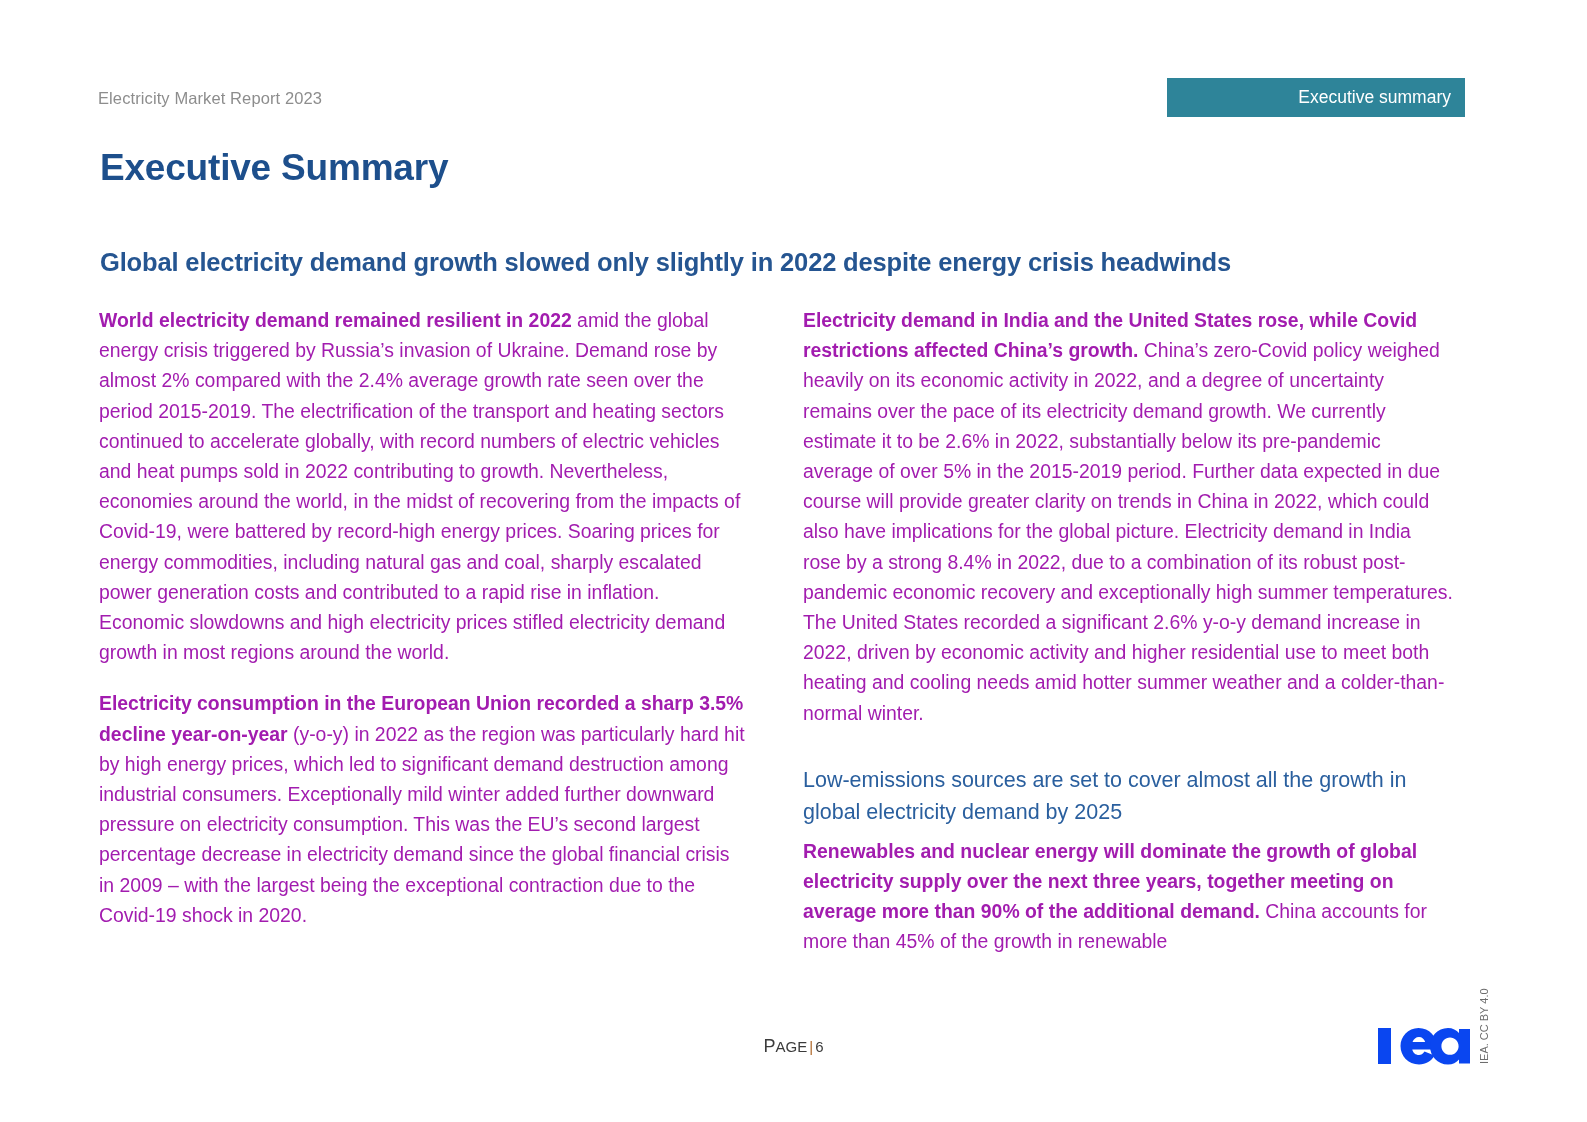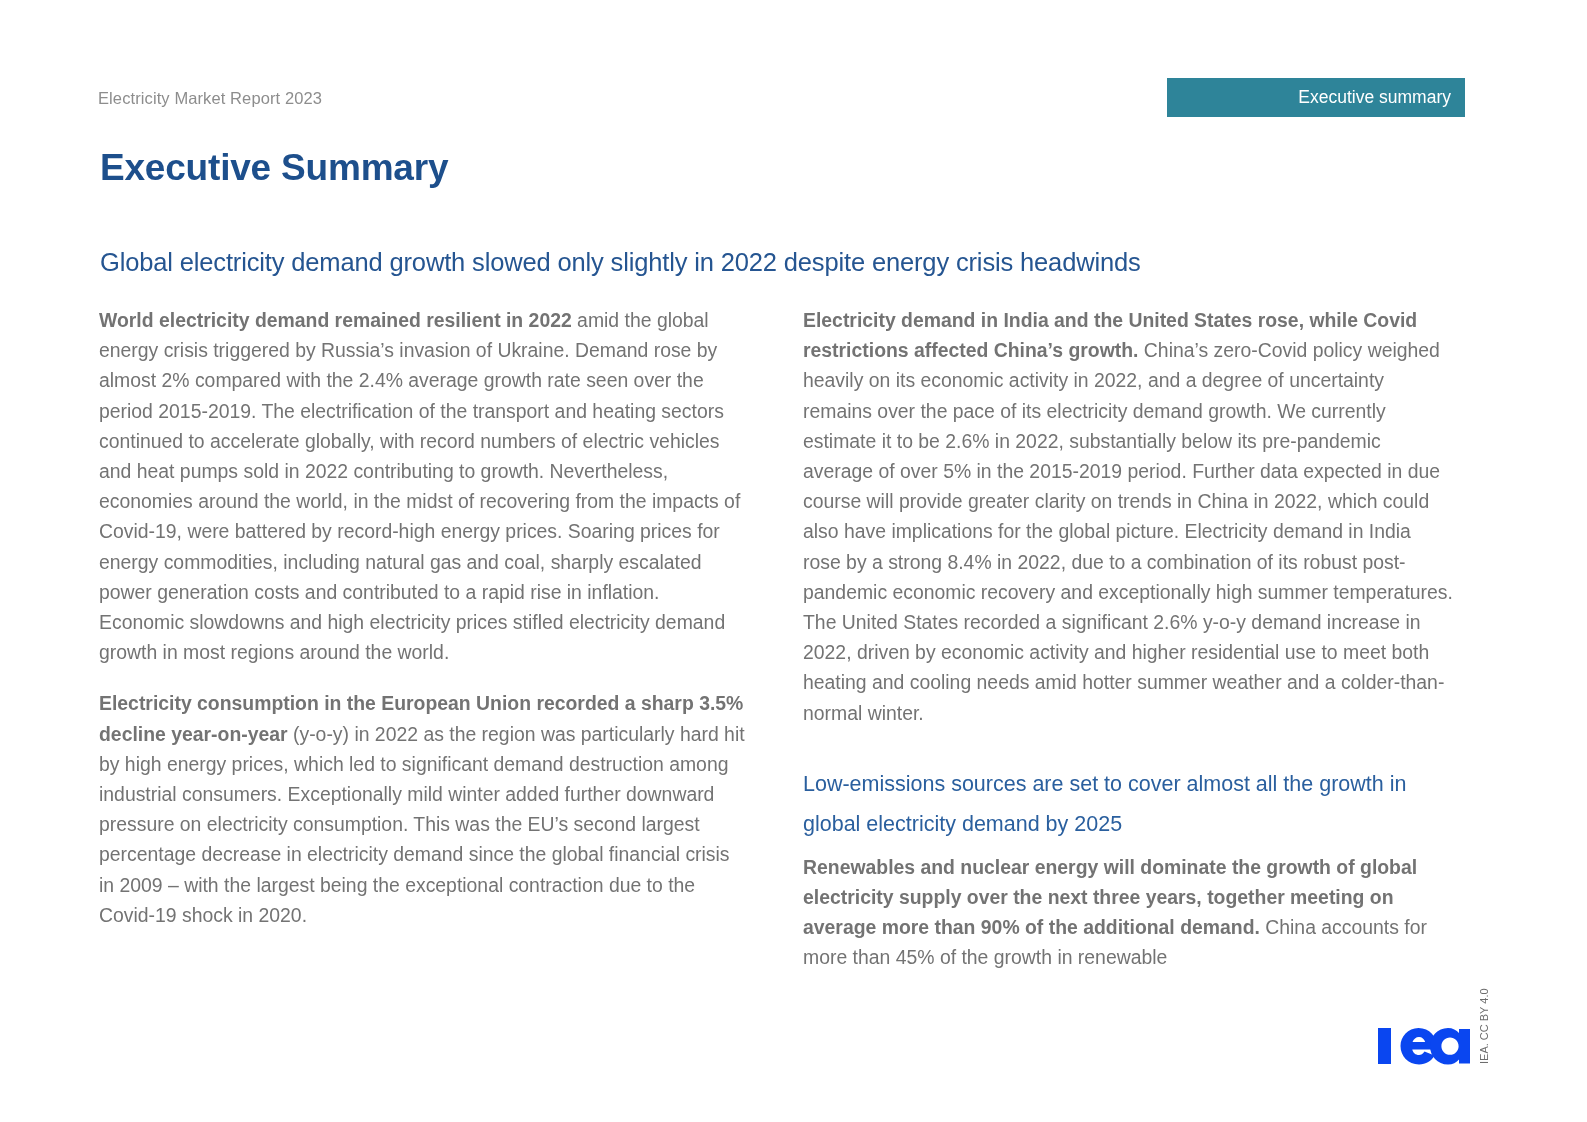--- a/index.html
+++ b/index.html
@@ -59,21 +59,21 @@
     color: #1d4f8c;
     letter-spacing: -0.2px;
   }
 
   .section-heading {
     position: absolute;
     left: 100px;
     top: 248px;
     width: 1380px;
     font-size: 25.5px;
-    font-weight: normal;
+    font-weight: bold;
     color: #255591;
     letter-spacing: -0.15px;
     white-space: nowrap;
   }
 
   
   .columns {
     position: absolute;
     left: 0;
     top: 305px;
@@ -86,27 +86,27 @@
     width: 650px;
   }
   .col-left  { left: 99px; }
   .col-right { left: 803px; }
 
   .para {
     font-size: 19.4px;
     line-height: 30.2px;
     margin: 0 0 21px 0;
     text-align: left;
-    color: #737373;
+    color: #a21caf;
   }
   .para b { font-weight: bold; }
 
   .sub-heading {
     font-size: 21.5px;
-    line-height: 40px;
+    line-height: 32px;
     color: #2a5f9e;
     margin: 36px 0 8px 0;
     font-weight: normal;
   }
 
   .para.tight { margin-bottom: 8px; }
 
   
   .footer-page {
     position: absolute;
@@ -176,20 +176,23 @@
         <b>Electricity demand in India and the United States rose, while Covid restrictions affected China’s growth.</b><span> China’s zero-Covid policy weighed heavily on its economic activity in 2022, and a degree of uncertainty remains over the pace of its electricity demand growth. We currently estimate it to be 2.6% in 2022, substantially below its pre-pandemic average of over 5% in the 2015-2019 period. Further data expected in due course will provide greater clarity on trends in China in 2022, which could also have implications for the global picture. Electricity demand in India rose by a strong 8.4% in 2022, due to a combination of its robust post-pandemic economic recovery and exceptionally high summer temperatures. The United States recorded a significant 2.6% y-o-y demand increase in 2022, driven by economic activity and higher residential use to meet both heating and cooling needs amid hotter summer weather and a colder-than-normal winter.</span>
       </p>
       <h3 class="sub-heading">Low-emissions sources are set to cover almost all the growth in global electricity demand by 2025</h3>
       <p class="para tight">
         <b>Renewables and nuclear energy will dominate the growth of global electricity supply over the next three years, together meeting on average more than 90% of the additional demand.</b><span> China accounts for more than 45% of the growth in renewable</span>
       </p>
     </div>
 
   </div>
 
+  <div class="footer-page">
+    <span class="smallcaps-first">P</span><span>AGE</span><span class="pipe">|</span><span>6</span>
+  </div>
 
   <svg class="iea-logo" viewBox="0 0 92 48">
 
     <rect x="0" y="10" width="13" height="36" fill="#0a46f0"></rect>
 
     <path d="M45 29.5 C45 18.5 37.5 10 26.5 10 C16 10 8.5 18.5 8.5 28 C8.5 38 16 46.5 27 46.5 C34 46.5 39.5 43 42.5 37.5 L32.5 33.5 C31 36 29 37 27 37 C23.5 37 21 34.8 20.3 31.5 L45 31.5 Z M20.5 24 C21.5 21 24 19 27 19 C30 19 32.3 21 33.2 24 Z" fill="#0a46f0" transform="translate(14,0)"></path>
 
     <path d="M92 11 L81 11 L81 15 C78.5 12 74.5 10 70 10 C59.5 10 52 18.5 52 28.2 C52 38 59.5 46.5 70 46.5 C74.5 46.5 78.5 44.5 81 41.5 L81 45.5 L92 45.5 Z M72 36.8 C67.2 36.8 63.4 33 63.4 28.2 C63.4 23.4 67.2 19.6 72 19.6 C76.8 19.6 80.6 23.4 80.6 28.2 C80.6 33 76.8 36.8 72 36.8 Z" fill="#0a46f0"></path>
   </svg>
 

